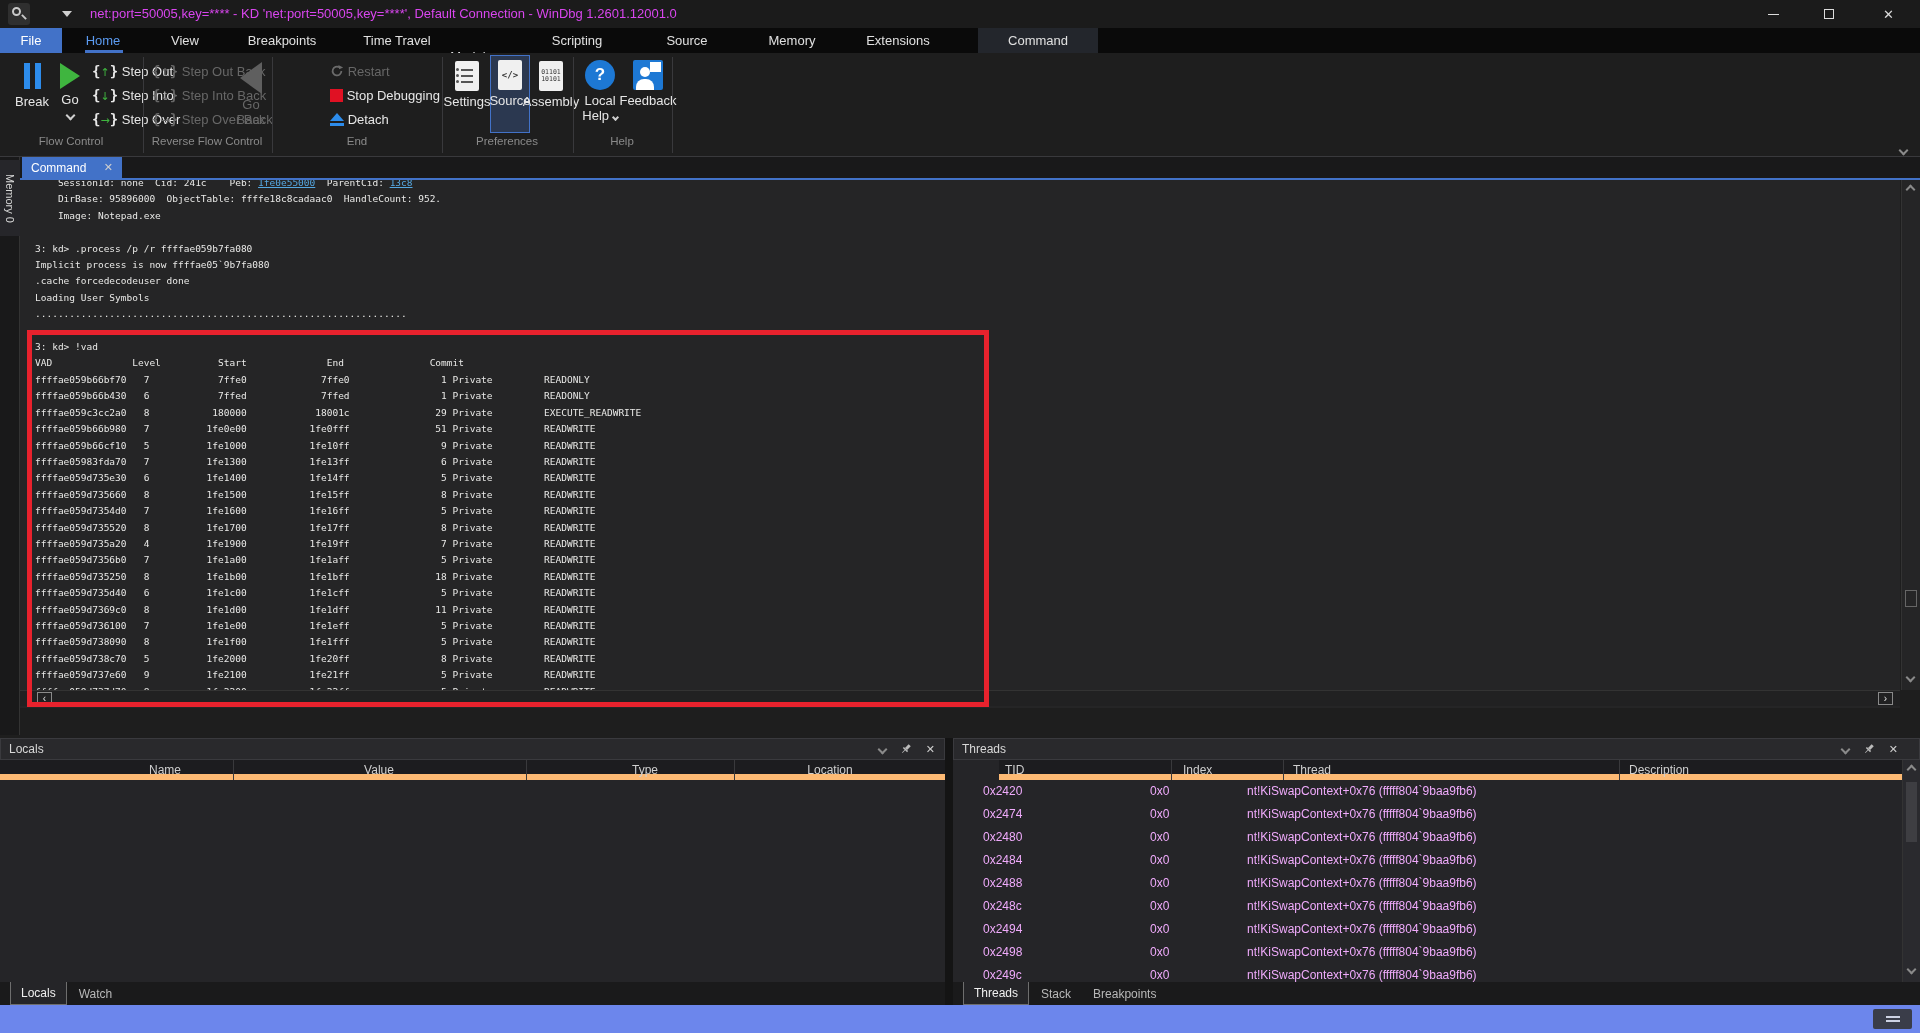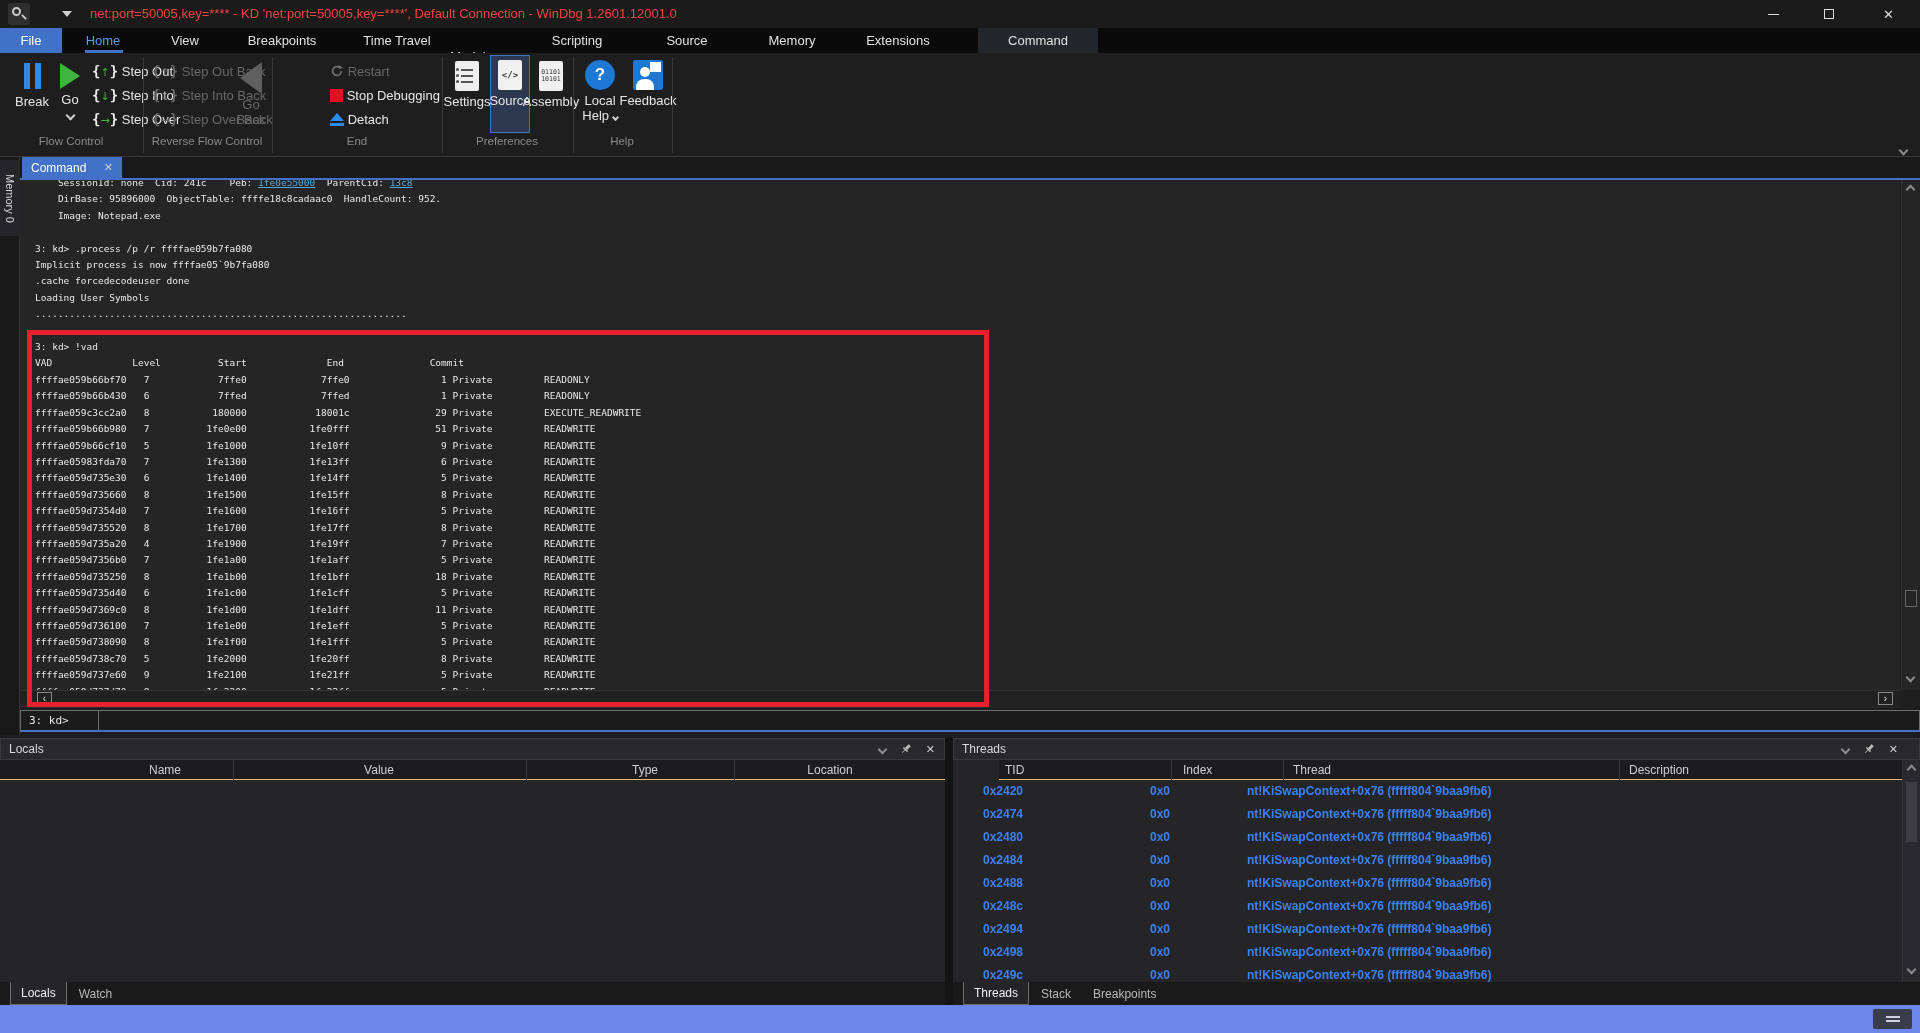--- a/index.html
+++ b/index.html
@@ -6,21 +6,21 @@
   html,body { width:1920px; height:1033px; background:#1e1e1e; font-family:"Liberation Sans", sans-serif; overflow:hidden; }
   #app { position:relative; width:1920px; height:1033px; background:#1e1e1e; }
   .abs { position:absolute; }
 
   
   #titlebar { left:0; top:0; width:1920px; height:28px; background:#1b1b1b; }
   #app-icon { left:8px; top:3px; width:22px; height:22px; background:#2f2f2f; border-radius:3px; }
   #app-icon .lens { position:absolute; left:4px; top:4px; width:9px; height:9px; border:2px solid #c9c9c9; border-radius:50%; }
   #app-icon .handle { position:absolute; left:13px; top:13px; width:6px; height:2px; background:#c9c9c9; transform:rotate(45deg); }
   #title-dropdown { left:62px; top:11px; width:0; height:0; border-left:5px solid transparent; border-right:5px solid transparent; border-top:6px solid #cfcfcf; }
-  #title-text { left:90px; top:6px; font-size:13px; color:#ef4444; white-space:nowrap; }
+  #title-text { left:90px; top:6px; font-size:13px; color:#d946ef; white-space:nowrap; }
   .winbtn { top:0; width:56px; height:28px; display:flex; align-items:center; justify-content:center; color:#dcdcdc; font-size:13px; }
   #btn-min { left:1745px; } #btn-max { left:1801px; } #btn-close { left:1857px; width:63px; }
   #btn-min .bar { width:11px; height:1px; background:#dcdcdc; }
   #btn-max .box { width:10px; height:10px; border:1px solid #dcdcdc; }
 
   
   #menubar { left:0; top:28px; width:1920px; height:25px; background:#0a0a0a; }
   .menu-item { top:0; height:25px; display:flex; align-items:center; justify-content:center; font-size:13px; color:#e0e0e0; transform:translateX(-50%); padding:0 10px; white-space:nowrap; }
   #menu-file { left:0; top:0; width:62px; height:25px; background:#4272c8; color:#fff; display:flex; align-items:center; justify-content:center; font-size:13px; transform:none; }
   #menu-home { color:#5b9bf2; }
@@ -83,34 +83,34 @@
   #red-box { left:27px; top:330px; width:962px; height:377px; border:5px solid #e8222d; z-index:40; pointer-events:none; }
 
   
   #prompt-bar { left:20px; top:710px; width:1900px; height:22px; background:#1b1b1b; border:1px solid #6e6e6e; border-bottom:2px solid #4272c8; display:flex; }
   #prompt-label { width:78px; height:100%; border-right:1px solid #6e6e6e; color:#e8e8e8; font-family:"DejaVu Sans Mono", monospace; font-size:11px; display:flex; align-items:center; padding-left:8px; }
   #prompt-input { flex:1; }
 
   
   .panel-title { height:22px; background:#29292c; border:1px solid #3a3a3e; color:#d8d8d8; font-size:12px; display:flex; align-items:center; padding-left:8px; }
   .panel-icons { position:absolute; top:0; height:22px; display:flex; align-items:center; gap:14px; }
-  .header-row { height:20px; background:#1c1c1f; border-bottom:1px solid #fdba74; position:relative; }
+  .header-row { height:20px; background:#1c1c1f; border-bottom:6px solid #fdba74; position:relative; }
   .hdr { position:absolute; top:3px; font-size:12px; color:#cfcfcf; transform:translateX(-50%); white-space:nowrap; }
   .hdr.leftal { transform:none; }
   .colsep { position:absolute; top:0; width:1px; height:20px; background:#39393c; }
   .panel-body { background:#252528; }
   .tabs-row { height:23px; background:#1a1a1b; display:flex; align-items:stretch; padding-left:10px; gap:2px; }
   .btab { display:flex; align-items:center; padding:0 10px; font-size:12px; color:#b8b8b8; }
   .btab.active { border:1px solid #6e6e6e; border-top:none; background:#252528; color:#f0f0f0; }
 
   #locals-panel { left:0; top:738px; width:945px; height:267px; background:#252528; }
   #panel-gap { left:945px; top:738px; width:8px; height:267px; background:#141414; }
   #threads-panel { left:953px; top:738px; width:967px; height:298px; background:#252528; }
   #threads-rows { position:absolute; left:0; top:42px; width:945px; height:202px; overflow:hidden; }
-  .trow { position:relative; height:23px; line-height:23px; font-size:12px; color:#3b82f6; white-space:nowrap;font-weight:bold; }
+  .trow { position:relative; height:23px; line-height:23px; font-size:12px; color:#f0abfc; white-space:nowrap; }
   .c-tid { position:absolute; left:30px; } .c-idx { position:absolute; left:197px; } .c-thr { position:absolute; left:294px; }
   #threads-scroll { position:absolute; left:949px; top:22px; width:18px; height:222px; background:#2a2a2e; border-left:1px solid #333; }
   #threads-thumb { position:absolute; left:3px; top:22px; width:11px; height:60px; background:#3e3e42; }
 
   
   #statusbar { left:0; top:1005px; width:1920px; height:28px; background:#6c86ec; }
   #status-icon-box { left:1873px; top:1009px; width:39px; height:20px; background:#3a3d49; border-radius:2px; display:flex; flex-direction:column; align-items:center; justify-content:center; gap:2px; }
   #status-icon-box i { width:14px; height:2px; background:#cdd2e3; }
 
   .x-glyph { color:#cfcfcf; font-size:11px; }
@@ -308,24 +308,20 @@
     <span class="chev dim scroll-chev" style="top:494px;"></span>
   </div>
 
   <div class="abs" id="hscroll">
     <span class="hbtn" style="left:17px;">‹</span>
     <span class="hbtn" style="left:1858px;">›</span>
   </div>
 
   <div class="abs" id="red-box"></div>
 
-  <div class="abs" id="prompt-bar">
-    <div id="prompt-label">3: kd&gt;</div>
-    <div id="prompt-input"></div>
-  </div>
 
   <div class="abs" id="locals-panel">
     <div class="panel-title">
       <span>Locals</span>
       <span class="panel-icons" style="right:10px;">
         <span class="chev dim"></span>
         <svg width="12" height="12" viewBox="0 0 16 16">
             <g transform="rotate(45 8 8)" fill="#bbb">
               <rect x="6" y="1" width="4" height="7"></rect>
               <rect x="4" y="8" width="8" height="2"></rect>

